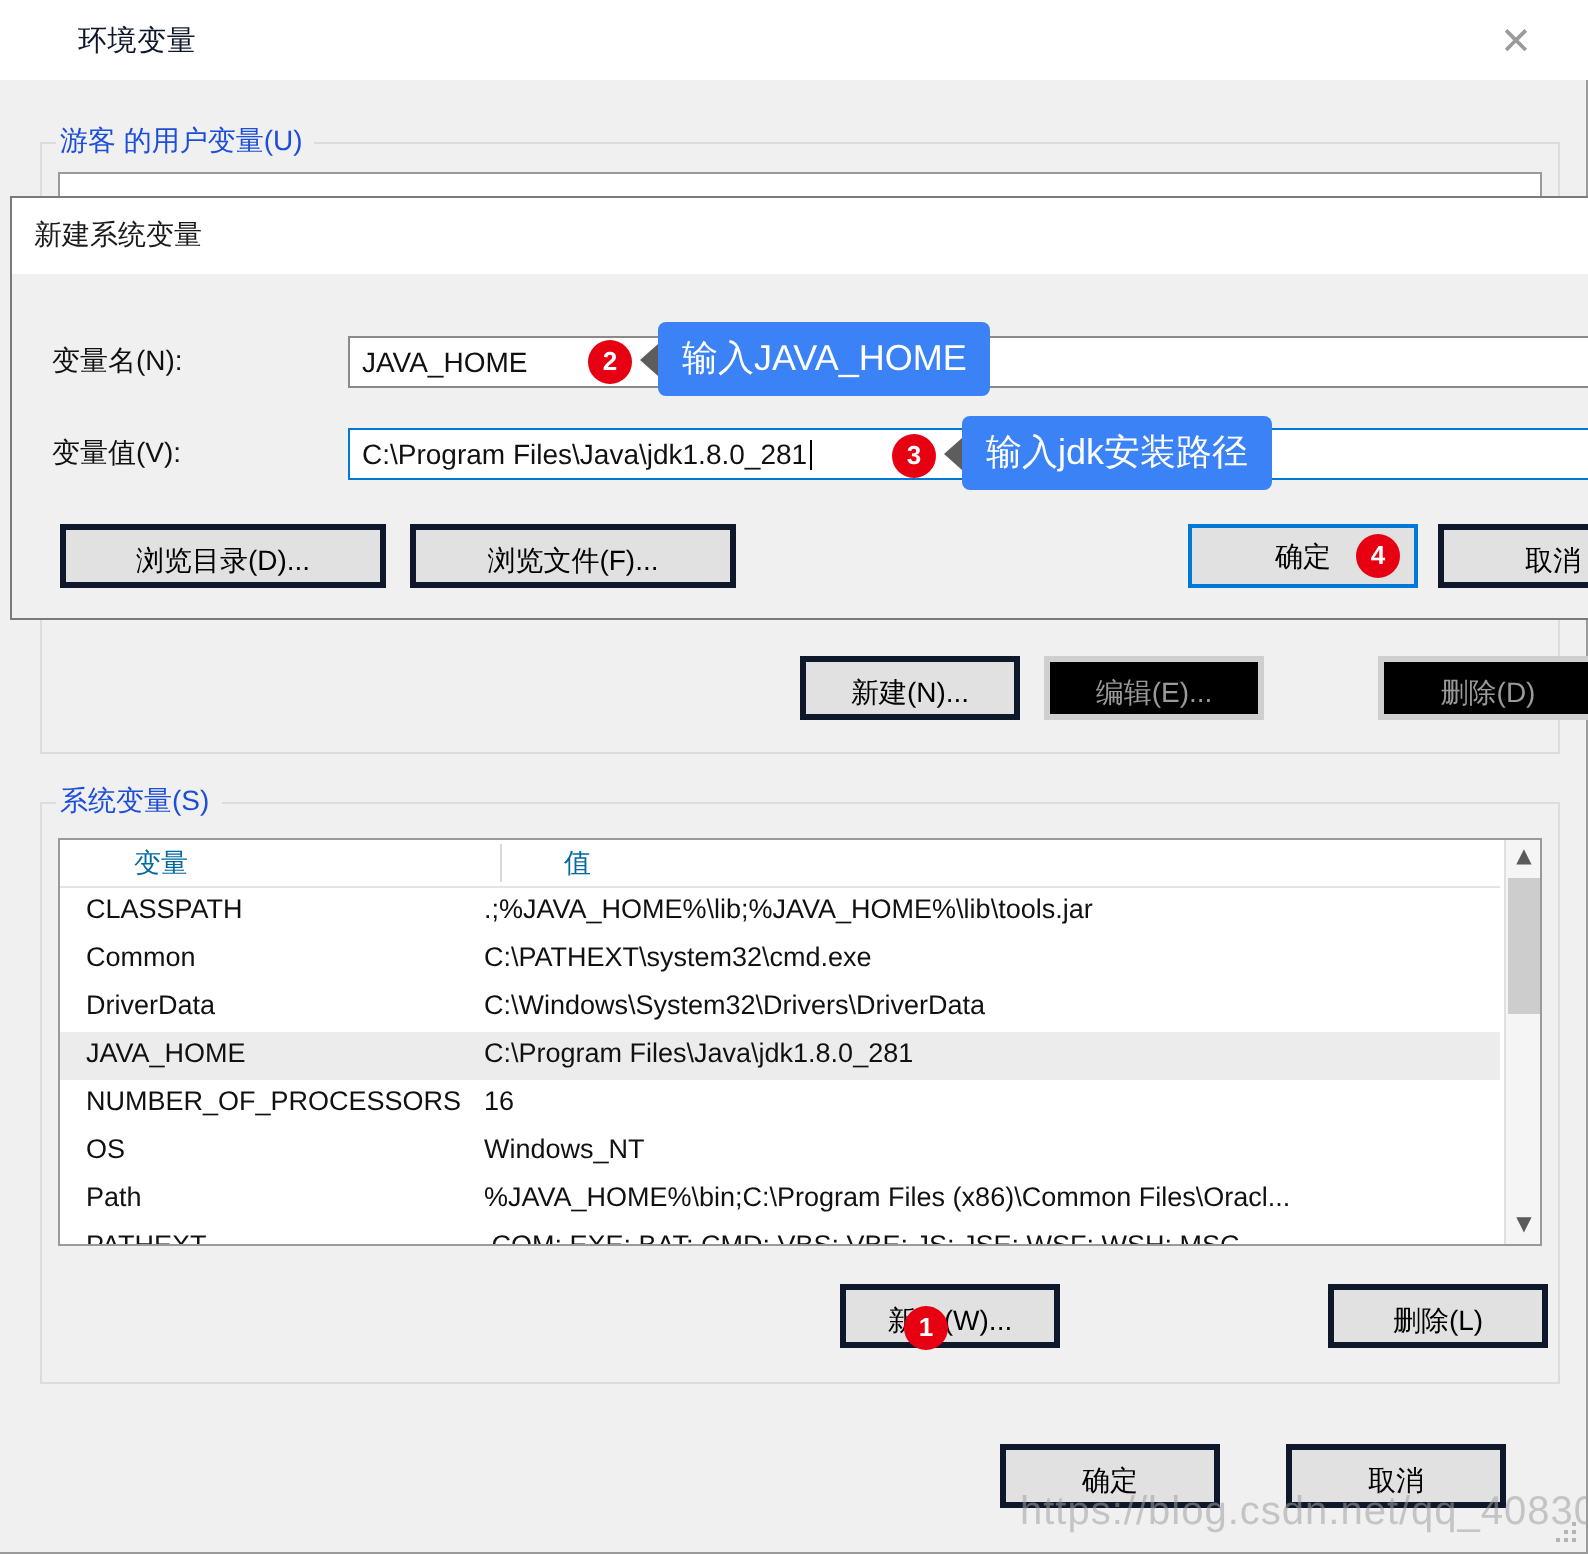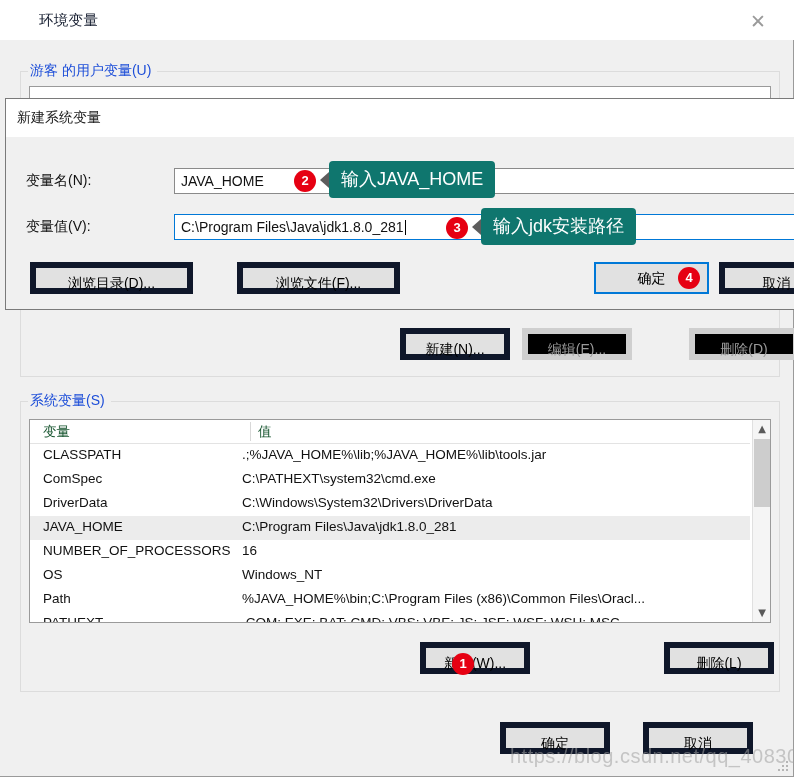--- a/index.html
+++ b/index.html
@@ -82,21 +82,21 @@
     position: absolute;
     left: 400px; top: 328px;
     width: 370px; height: 34px;
   }
 
   
   .winbtn {
     position: absolute;
     height: 32px;
     background: #e1e1e1;
-    border: 6px solid #0f172a;
+    border: 3px solid #0f172a;
     font-size: 14px;
     color: #000;
     text-align: center;
     line-height: 30px;
     cursor: default;
     user-select: none;
   }
   .winbtn.disabled { color: #9a9a9a; border-color: #cfcfcf; background: #000000; }
   .winbtn.focused { border: 2px solid #0078d7; line-height: 28px; }
 
@@ -121,21 +121,22 @@
   }
   .thead-row {
     position: relative;
     height: 24px;
     border-bottom: 1px solid #e3e3e3;
   }
   .th {
     position: absolute;
     top: 3px;
     font-size: 13.5px;
-    color: #14532d;
+    color: #0369a1;
+    margin-left: 24px;
   }
   .th.c1 { left: 13px; }
   .th.c2 { left: 228px; }
   .col-divider {
     position: absolute;
     left: 220px; top: 2px;
     width: 1px; height: 19px;
     background: #d8d8d8;
   }
   .trow {
@@ -258,21 +259,21 @@
     font-weight: bold;
     text-align: center;
     line-height: 22px;
     z-index: 60;
     font-family: "Liberation Sans", sans-serif;
   }
 
   
   .callout {
     position: absolute;
-    background: #0f766e;
+    background: #3b82f6;
     color: #ffffff;
     font-size: 18px;
     padding: 5px 12px 6px 12px;
     border-radius: 4px;
     white-space: nowrap;
     z-index: 55;
     line-height: 26px;
   }
   .callout::before {
     content: "";
@@ -339,21 +340,21 @@
           <div class="th c1">变量</div>
           <div class="col-divider"></div>
           <div class="th c2">值</div>
         </div>
         <div id="rows-host">
             <div class="trow">
               <div class="cell c1">CLASSPATH</div>
               <div class="cell c2">.;%JAVA_HOME%\lib;%JAVA_HOME%\lib\tools.jar</div>
             </div>
             <div class="trow">
-              <div class="cell c1">ComSpec</div>
+              <div class="cell c1">Common</div>
               <div class="cell c2">C:\PATHEXT\system32\cmd.exe</div>
             </div>
             <div class="trow">
               <div class="cell c1">DriverData</div>
               <div class="cell c2">C:\Windows\System32\Drivers\DriverData</div>
             </div>
             <div class="trow selected">
               <div class="cell c1">JAVA_HOME</div>
               <div class="cell c2">C:\Program Files\Java\jdk1.8.0_281</div>
             </div>
@@ -410,21 +411,21 @@
     <div id="nv-title">新建系统变量</div>
   </div>
 
   <div class="nv-label" style="left:20px; top:73px;">变量名(N):</div>
   <div class="nv-input" style="left:168px; top:69px; width:640px;"><span>JAVA_HOME</span></div>
 
   <div class="nv-label" style="left:20px; top:119px;">变量值(V):</div>
   <div class="nv-input focused" style="left:168px; top:115px; width:640px;"><span>C:\Program Files\Java\jdk1.8.0_281</span><span class="caret"></span></div>
 
   <div class="winbtn" style="left:24px; top:163px; width:163px;">浏览目录(D)...</div>
-  <div class="winbtn" style="left:199px; top:163px; width:163px;margin-left:32px;">浏览文件(F)...</div>
+  <div class="winbtn" style="left:199px; top:163px; width:163px;">浏览文件(F)...</div>
 
   <div class="winbtn focused" style="left:588px; top:163px; width:115px;">确定</div>
   <div class="winbtn" style="left:713px; top:163px; width:115px;">取消</div>
 </div>
 
 <div class="badge" style="left:452px; top:653px;">1</div>
 <div class="badge" style="left:294px; top:170px;">2</div>
 <div class="badge" style="left:446px; top:217px;">3</div>
 <div class="badge" style="left:678px; top:267px;">4</div>
 

